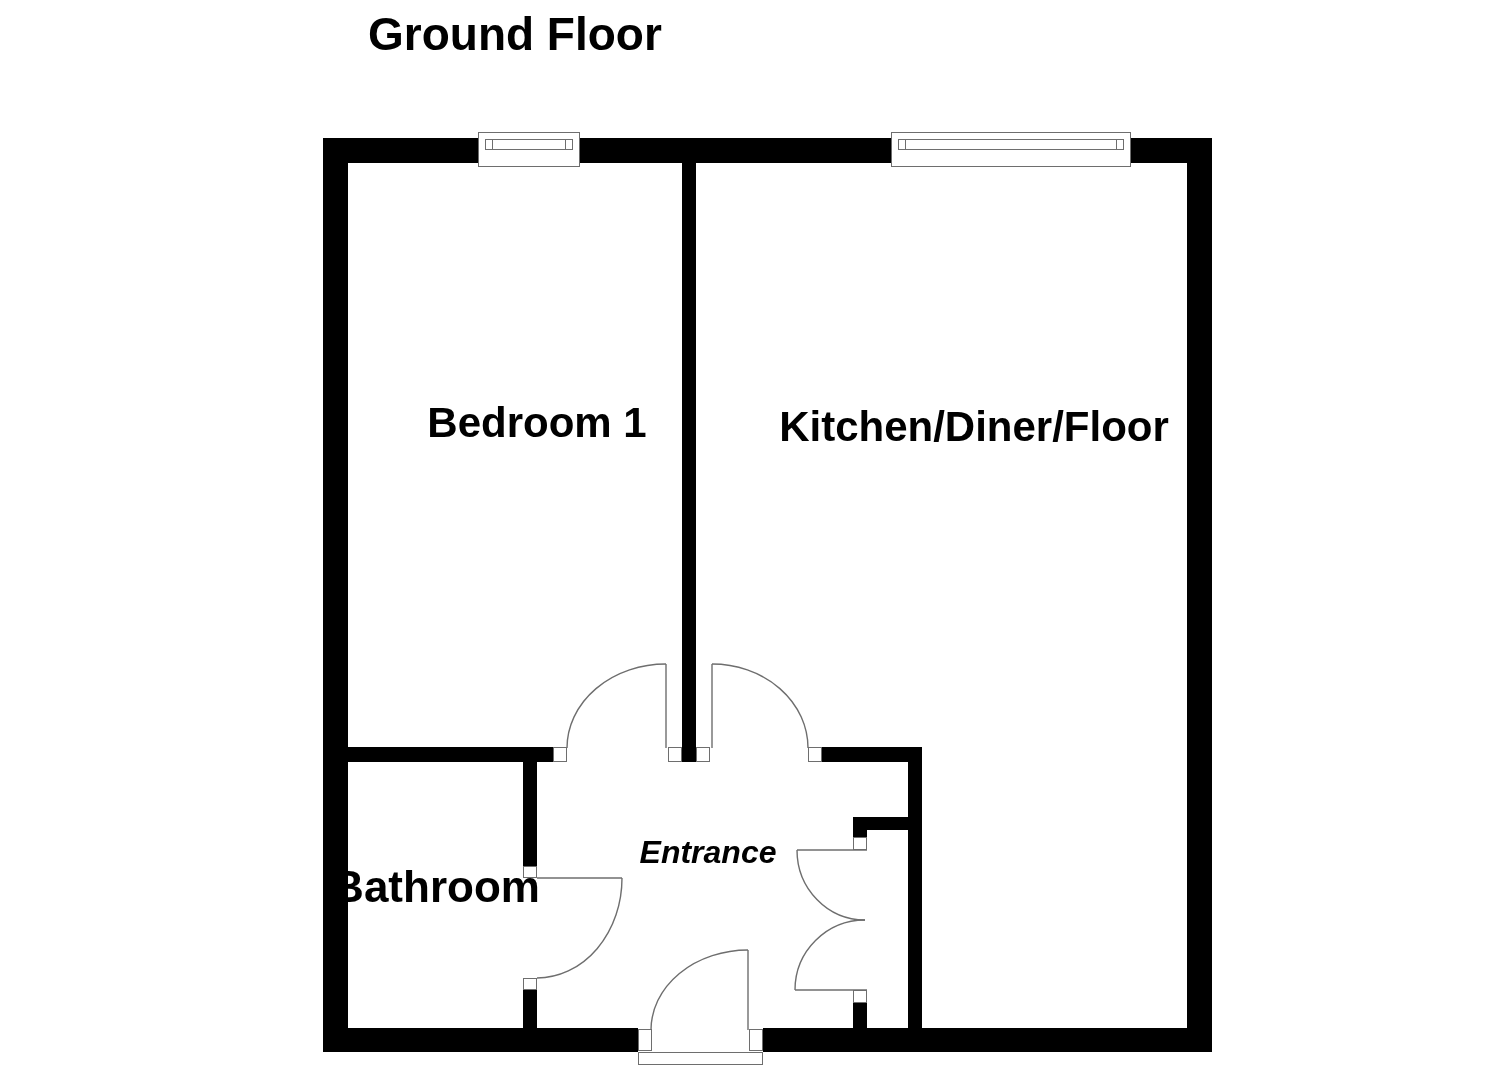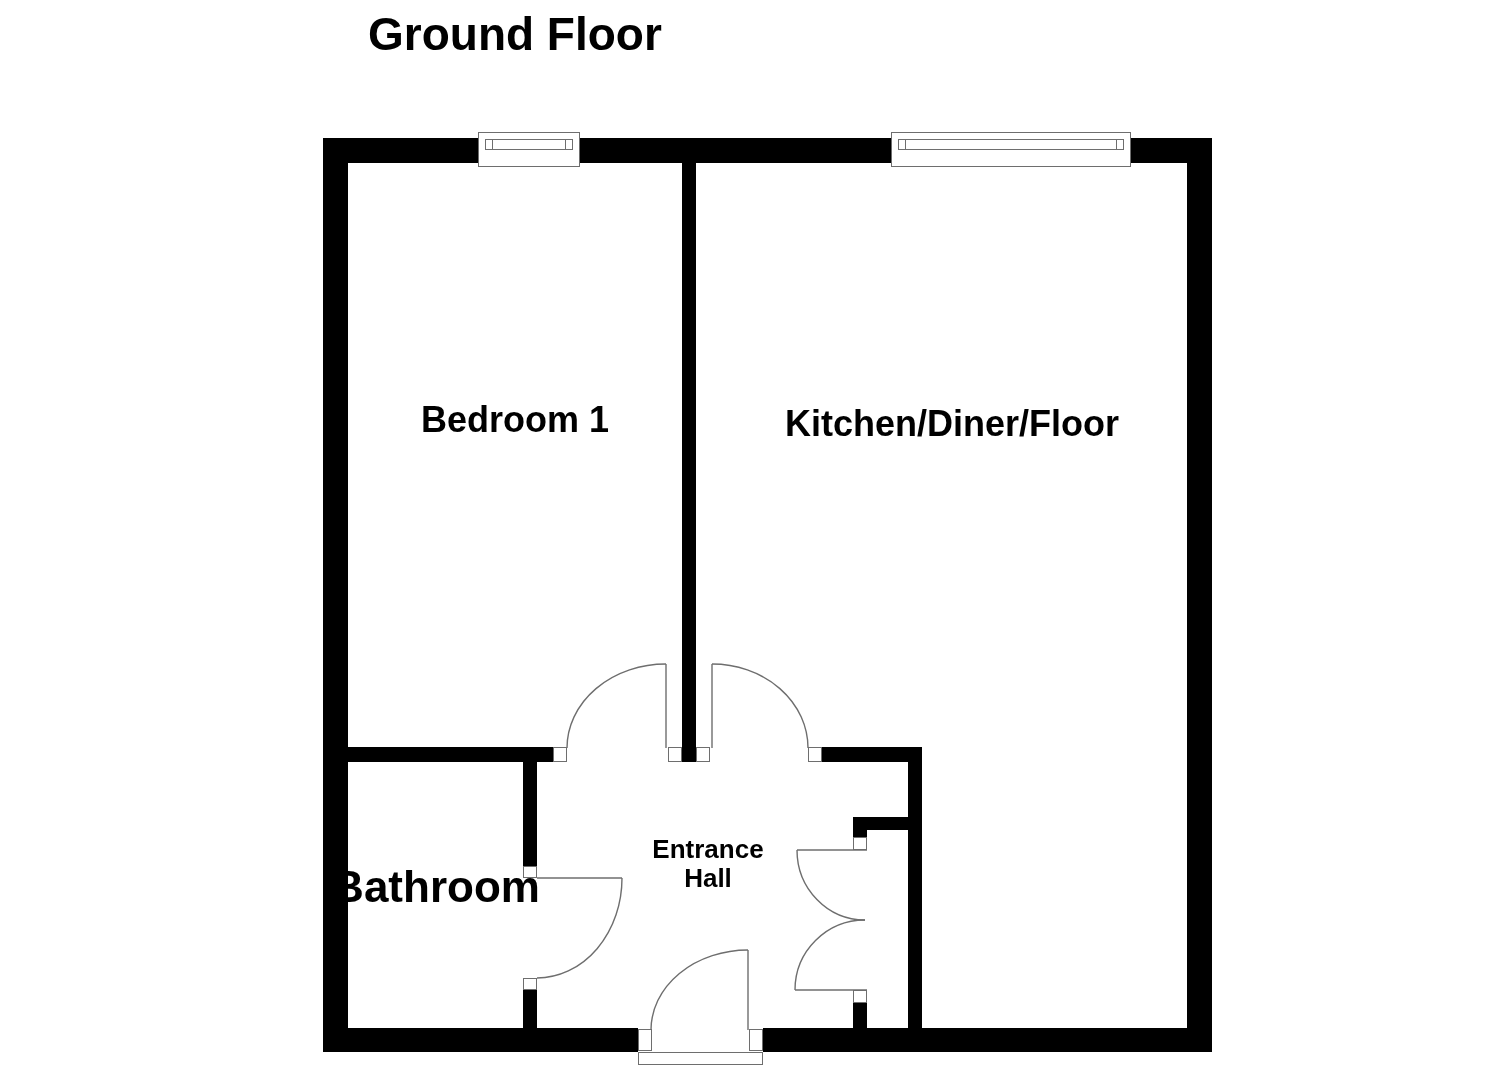--- a/index.html
+++ b/index.html
@@ -23,22 +23,22 @@
   .window .tick.l{left:13px;}
   .window .tick.r{right:13px;}
   .threshold{position:absolute;background:#ffffff;border:1px solid var(--line);box-sizing:border-box;}
   svg.doors{position:absolute;left:0;top:0;}
   svg.doors path{stroke:var(--line);stroke-width:1.4;fill:none;}
   .label{
     position:absolute;color:var(--text);font-weight:bold;
     transform:translateX(-50%);white-space:nowrap;line-height:1.1;
   }
   .label.title{font-size:46px;transform:none;}
-  .label.room-lg{font-size:36px;}
-  .label.room-md{font-size:26px;text-align:center;}
+  .label.room-lg{font-size:42px;margin-left:22px;}
+  .label.room-md{font-size:32px;text-align:center;font-style:italic;}
   .label.room-sm{font-size:44px;}
 </style>
 </head>
 <body>
 
 <div class="canvas">
 
   <div class="label title" style="left:368px;top:9px;">Ground Floor</div>
 
   <div class="wall" style="left:323px;top:138px;width:889px;height:25px;"></div>
@@ -106,16 +106,15 @@
       <path d="M748,950 L748,1030"></path>
       <path d="M748,950 A97,80 0 0 0 651,1030"></path>
     </g>
   </svg>
 
   <div class="label room-lg" style="left:515px;top:400px;">Bedroom 1</div>
   <div class="label room-lg" style="left:952px;top:404px;">Kitchen/Diner/Floor</div>
   <div class="label room-sm" style="left:436px;top:863px;">Bathroom</div>
   <div class="label room-md" style="left:708px;top:835px;">
     <div>Entrance</div>
-    <div>Hall</div>
   </div>
 
 </div>
 
 </body></html>

